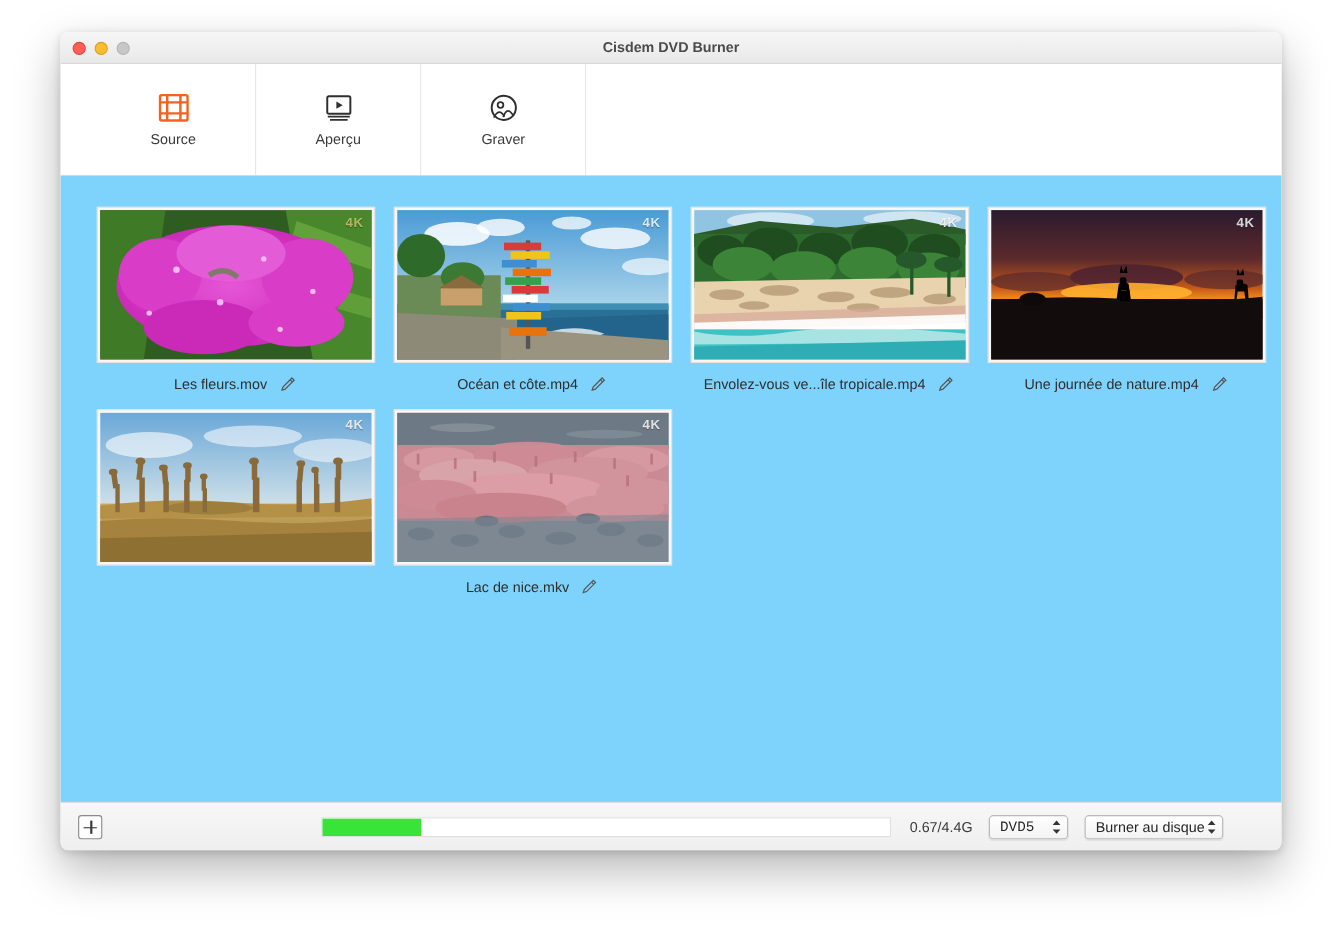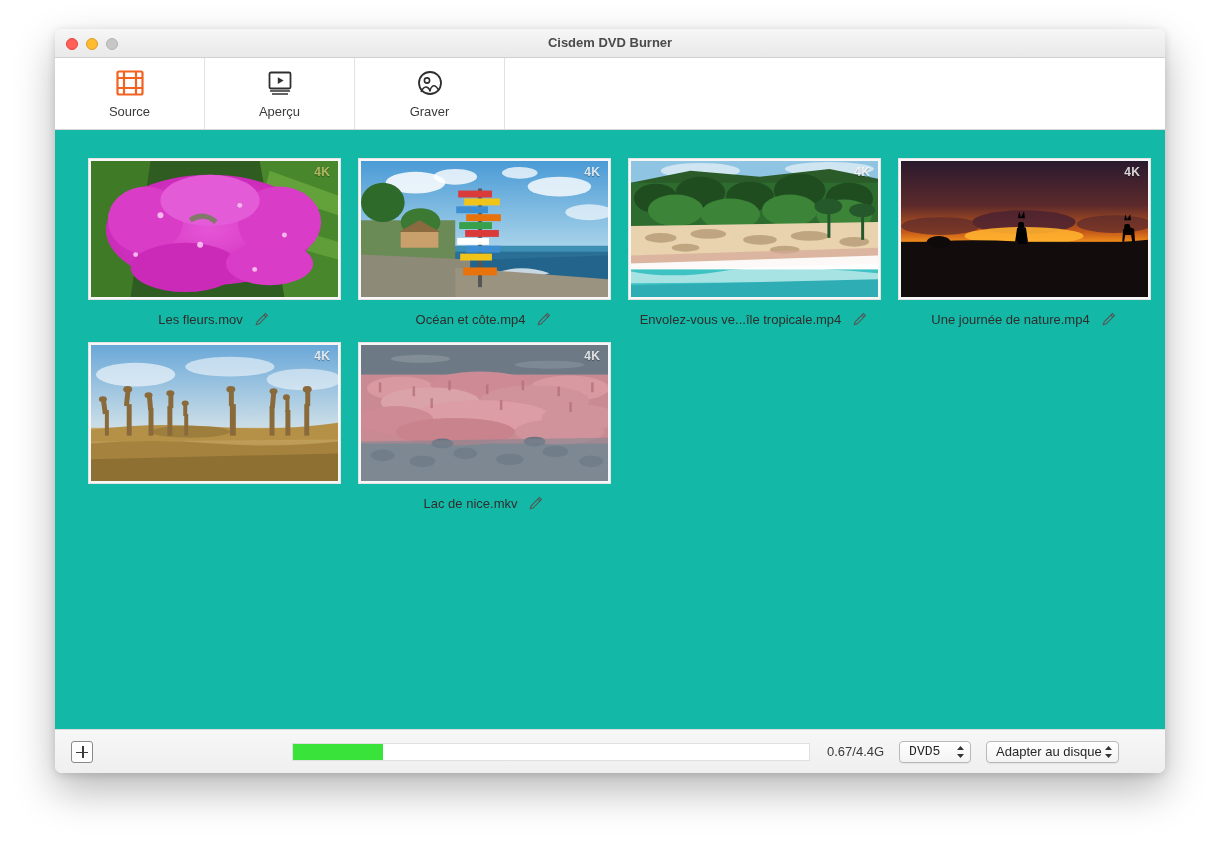--- a/index.html
+++ b/index.html
@@ -51,25 +51,26 @@
     position: absolute;
     left: 0; right: 0; top: 6px;
     text-align: center;
     font-size: 13px;
     color: #4a4a4a;
     font-weight: 700;
   }
 
   
   #toolbar {
-    height: 72px;
+    height: 102px;
     background: #ffffff;
     border-bottom: 1px solid #d8d8d8;
     display: flex;
     flex: 0 0 auto;
+    padding-left: 28px;
   }
   .tool-item {
     width: 150px;
     height: 100%;
     border-right: 1px solid #e2e2e2;
     display: flex;
     flex-direction: column;
     align-items: center;
     justify-content: center;
     gap: 6px;
@@ -79,21 +80,21 @@
   .tool-item .t-label {
     font-size: 13px;
     color: #3b3b3b;
   }
   .tool-item.active .t-label { color: #3b3b3b; }
   .tool-icon { width: 34px; height: 30px; display: block; }
 
   
   #content {
     flex: 1 1 auto;
-    background: #14b8a6;
+    background: #7dd3fc;
     position: relative;
     overflow: hidden;
     padding: 28px 4px 0 24px;
   }
   #thumb-grid {
     display: flex;
     flex-wrap: wrap;
     gap: 0px;
   }
   .thumb-cell {
@@ -631,21 +632,21 @@
       <span>DVD5</span>
       <span class="arrows">
         <svg viewBox="0 0 9 14" width="9" height="14">
           <path d="M4.5 1 L8 5 L1 5 Z" fill="#333"></path>
           <path d="M4.5 13 L1 9 L8 9 Z" fill="#333"></path>
         </svg>
       </span>
     </div>
 
     <div class="popup" id="fit-popup">
-      <span>Adapter au disque</span>
+      <span>Burner au disque</span>
       <span class="arrows">
         <svg viewBox="0 0 9 14" width="9" height="14">
           <path d="M4.5 1 L8 5 L1 5 Z" fill="#333"></path>
           <path d="M4.5 13 L1 9 L8 9 Z" fill="#333"></path>
         </svg>
       </span>
     </div>
   </div>
 
 </div>

